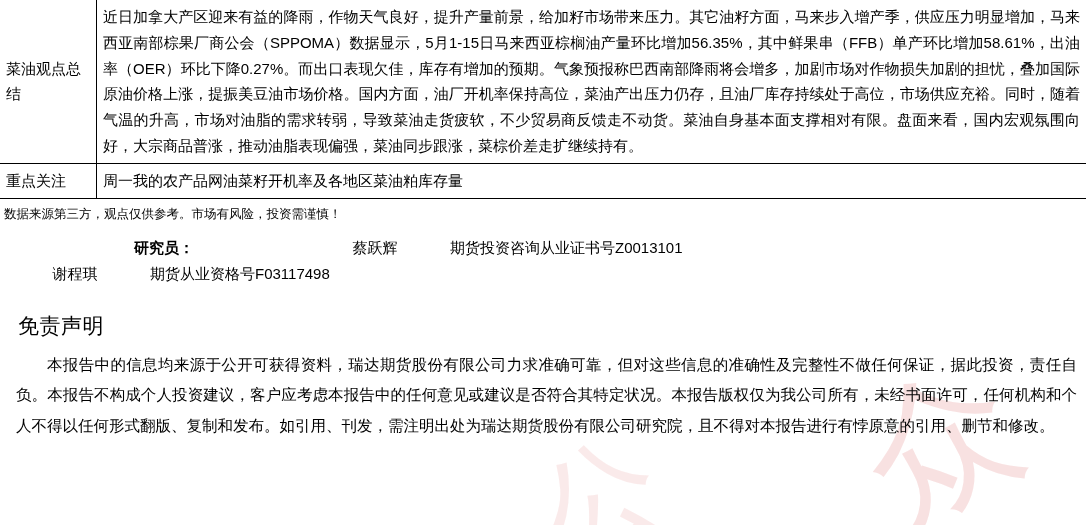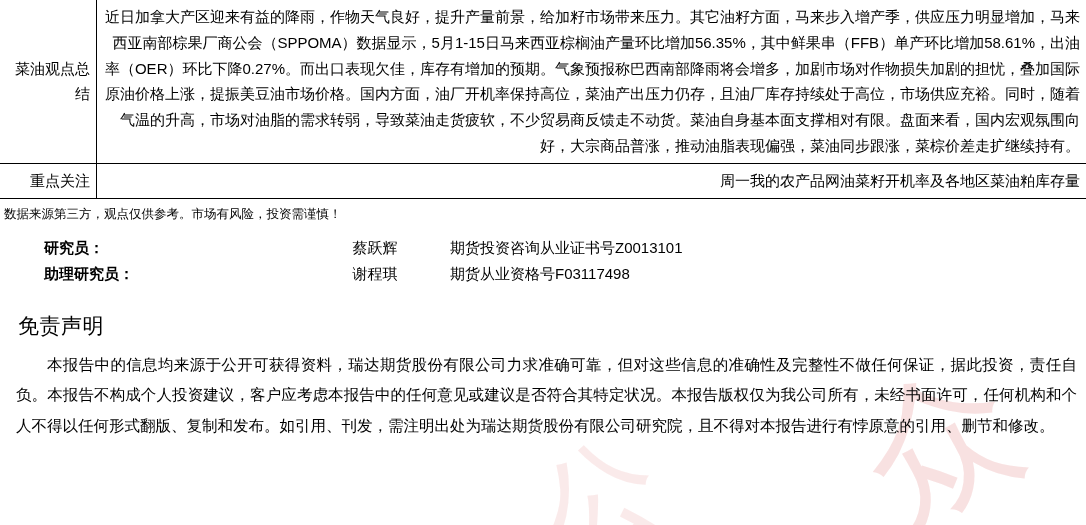--- a/index.html
+++ b/index.html
@@ -28,21 +28,20 @@
     border-collapse: collapse;
     width: 1086px;
     table-layout: fixed;
   }
   table.report-table td {
     border: 1px solid #000000;
     vertical-align: middle;
     padding: 4px 6px;
     font-size: 15px;
     line-height: 1.72;
-    text-align: right;
   }
   td.label-cell {
     width: 84px;
     text-align: left;
     padding-left: 6px;
     font-size: 15px;
   }
   td.body-cell {
     text-align: justify;
     text-justify: inter-ideograph;
@@ -73,21 +72,21 @@
   .res-row {
     display: flex;
     align-items: baseline;
     justify-content: flex-start;
     margin-bottom: 7px;
     font-size: 15px;
   }
   .res-title {
     font-weight: bold;
     width: 300px;
-    text-align: left;
+    text-align: center;
     padding-right: 16px;
     box-sizing: border-box;
     padding-left: 44px;
   }
   .res-name {
     width: 150px;
     text-align: center;
   }
   .res-cert {
     width: 250px;
@@ -168,21 +167,20 @@
 
     <div class="source-note">数据来源第三方，观点仅供参考。市场有风险，投资需谨慎！</div>
 
     <div class="researchers">
       <div class="res-row">
         <span class="res-title">研究员：</span>
         <span class="res-name">蔡跃辉</span>
         <span class="res-cert2">期货投资咨询从业证书号Z0013101</span>
       </div>
       <div class="res-row">
-        <span class="res-title">助理研究员：</span>
         <span class="res-name">谢程琪</span>
         <span class="res-cert">期货从业资格号F03117498</span>
         <span class="res-cert2"></span>
       </div>
     </div>
 
     <div class="section-title">免责声明</div>
     <div class="disclaimer-body">本报告中的信息均来源于公开可获得资料，瑞达期货股份有限公司力求准确可靠，但对这些信息的准确性及完整性不做任何保证，据此投资，责任自负。本报告不构成个人投资建议，客户应考虑本报告中的任何意见或建议是否符合其特定状况。本报告版权仅为我公司所有，未经书面许可，任何机构和个人不得以任何形式翻版、复制和发布。如引用、刊发，需注明出处为瑞达期货股份有限公司研究院，且不得对本报告进行有悖原意的引用、删节和修改。</div>
 
   </div>

